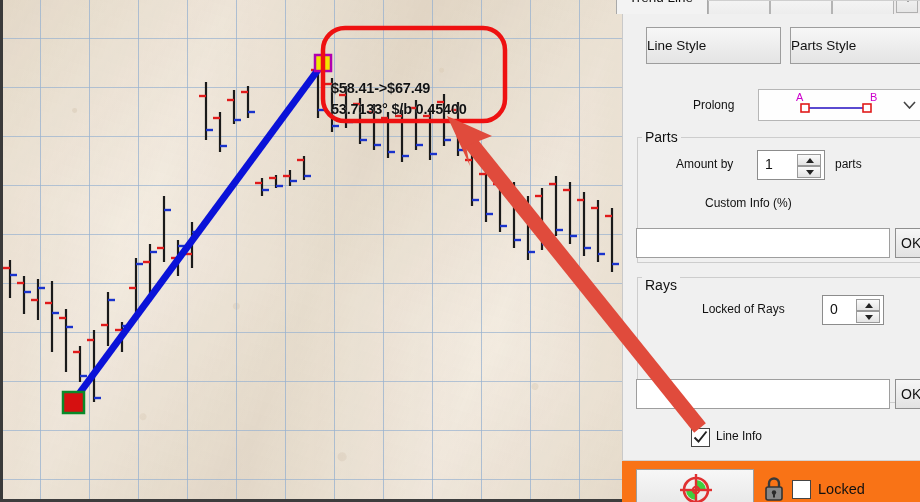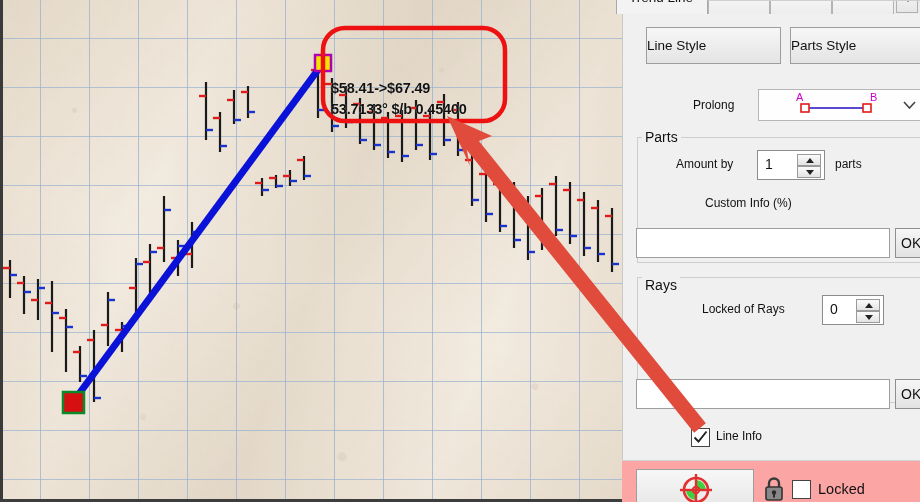--- a/index.html
+++ b/index.html
@@ -179,21 +179,21 @@
   
   #chk-lineinfo-box{
     position:absolute;left:69px;top:428px;width:19px;height:19px;
     border:1px solid #444;background:#fff;box-sizing:border-box;
   }
   #lbl-lineinfo{left:94px;top:429px;}
 
   
   #bottombar{
     position:absolute;left:0;top:460px;width:298px;height:42px;
-    background:#fca5a5;border-top:1px solid #d2d2d2;
+    background:#f97316;border-top:1px solid #d2d2d2;
   }
   #target-btn{
     position:absolute;left:14px;top:8px;width:118px;height:40px;
     border:1px solid #9d9d9d;background:linear-gradient(#f7f7f7,#e7e7e7);
     box-sizing:border-box;
   }
   #lock-icon{position:absolute;left:140px;top:15px;width:24px;height:26px;}
   #chk-locked-box{
     position:absolute;left:170px;top:19px;width:19px;height:19px;
     border:1px solid #444;background:#fff;box-sizing:border-box;

